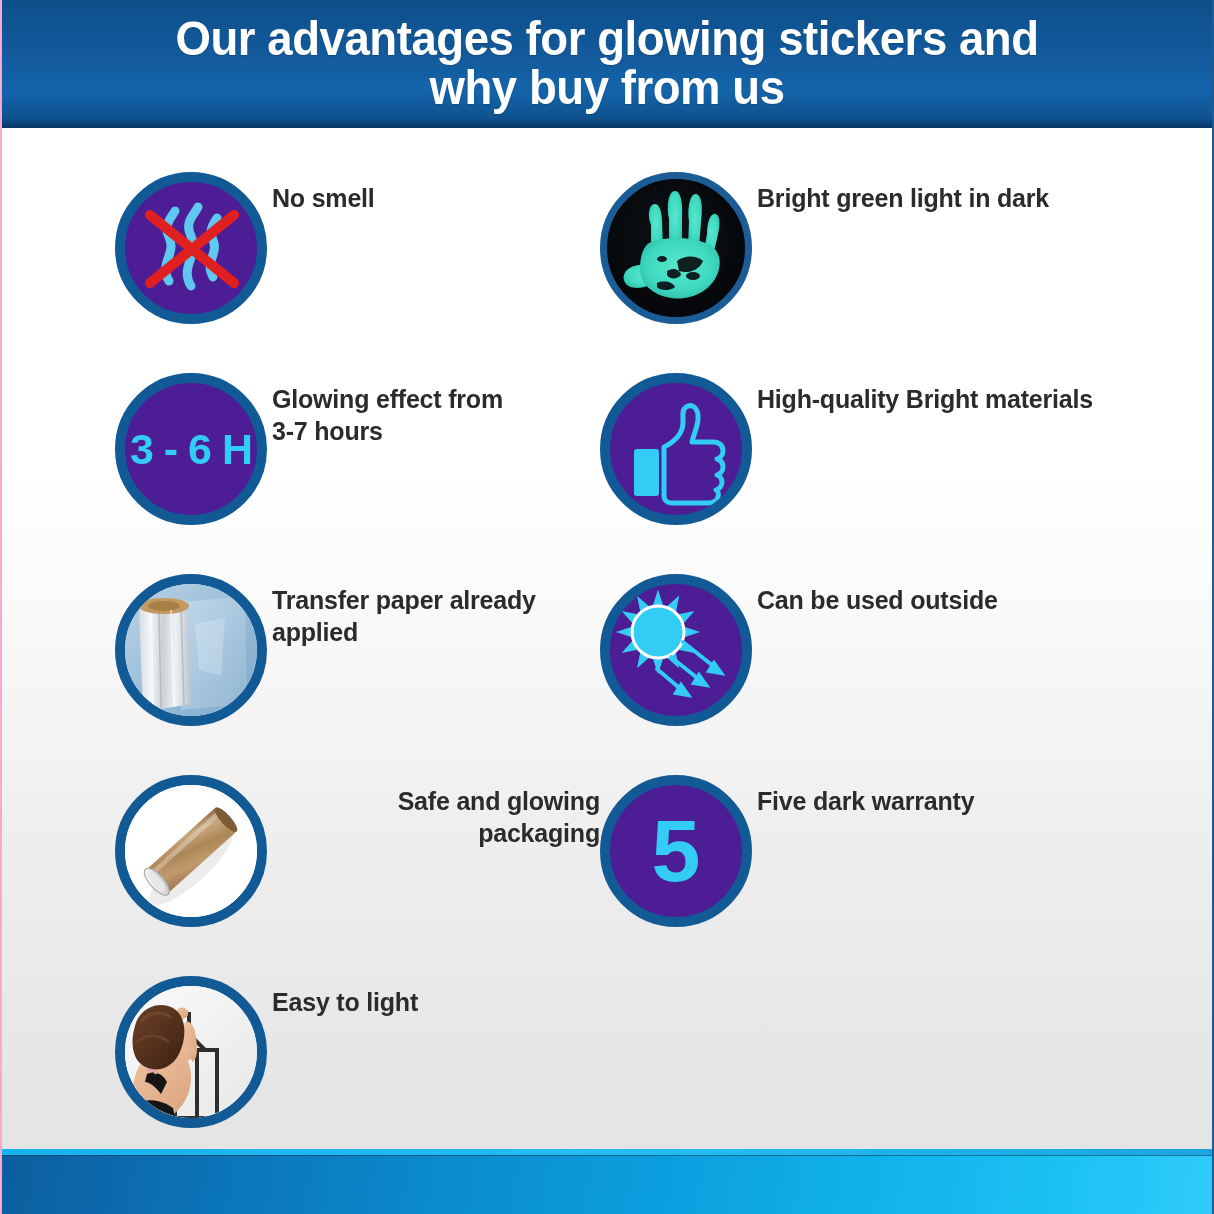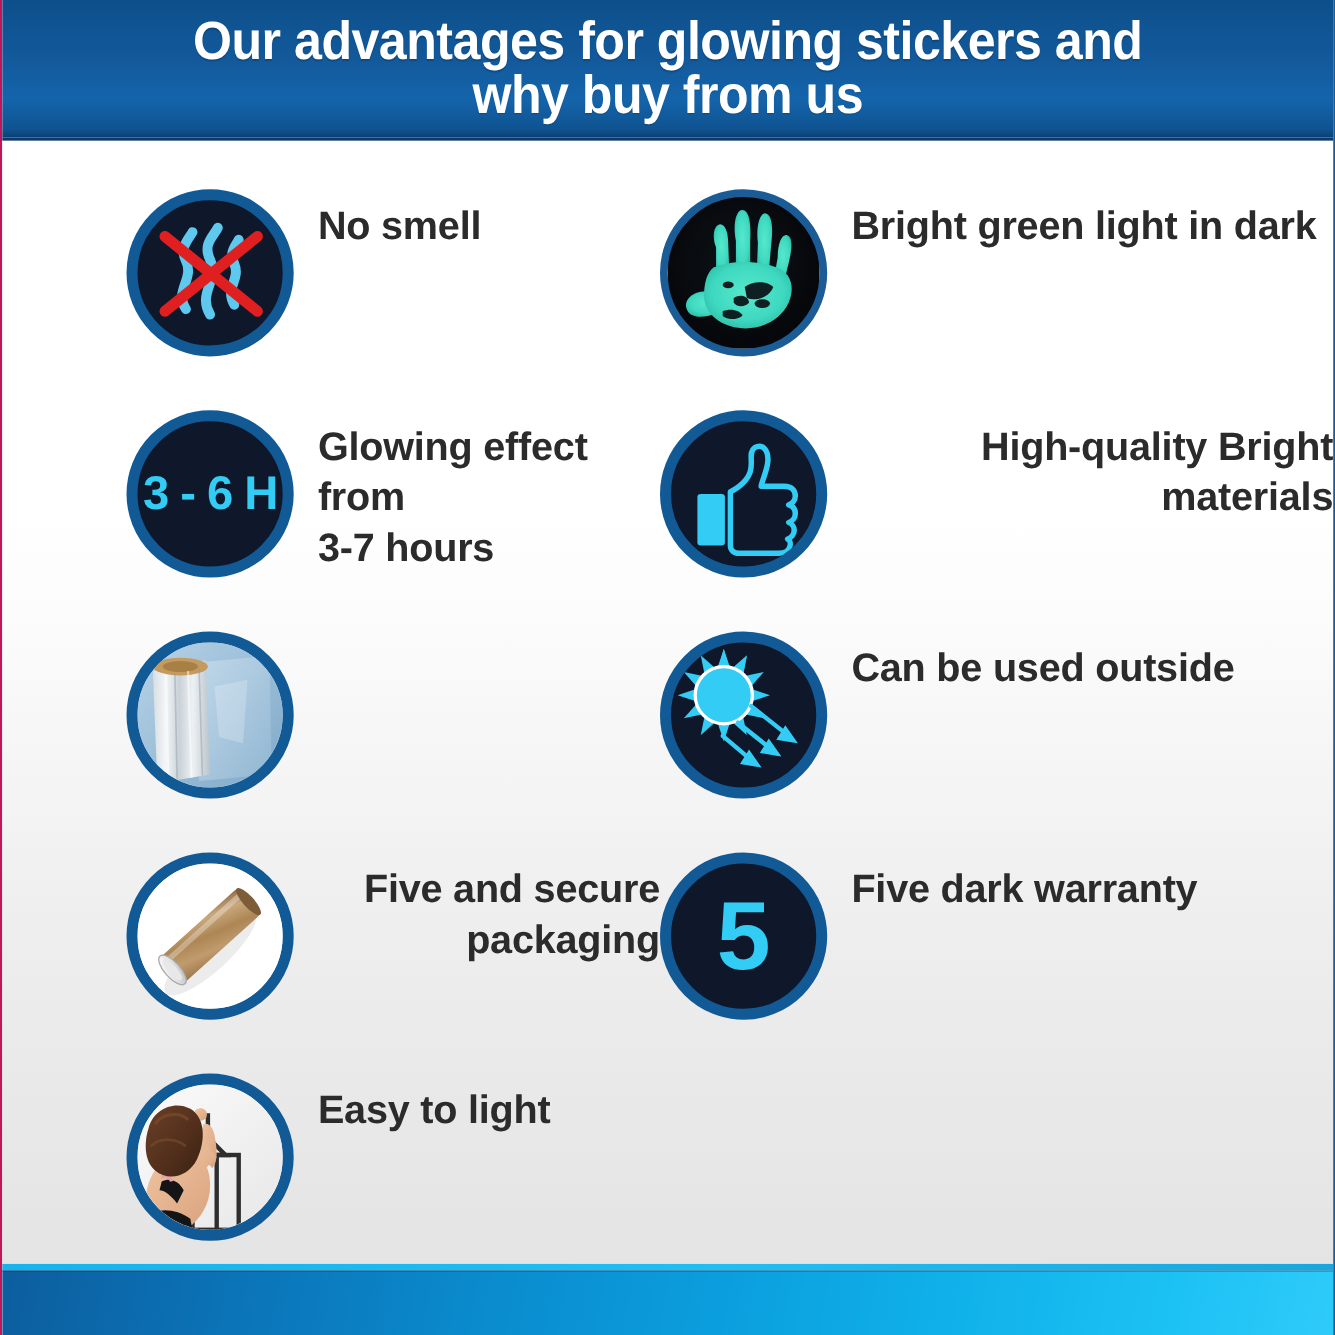--- a/index.html
+++ b/index.html
@@ -8,21 +8,21 @@
   html, body {
     width:1214px; height:1214px;
     overflow:hidden;
     font-family:"Liberation Sans", sans-serif;
   }
 
   #page {
     position:relative;
     width:1214px; height:1214px;
     background:#ffffff;
-    border-left:2px solid #be185d;
+    border-left:2px solid #f9a8d4;
     border-right:2px solid #1b5b96;
     overflow:hidden;
   }
 
   
   #header-banner {
     position:absolute;
     left:0; top:0;
     width:100%; height:128px;
     background:linear-gradient(180deg,#0d4f8b 0%,#135a9c 45%,#1464ab 72%,#0f5390 94%,#0b3f74 100%);
@@ -73,27 +73,27 @@
   .icon-circle {
     position:relative;
     width:152px; height:152px;
     border-radius:50%;
     flex:0 0 152px;
     display:flex; align-items:center; justify-content:center;
     overflow:hidden;
   }
   .ring {
     border:10px solid #125a96;
-    background:#0f172a;
+    background:#4c1d95;
   }
 
   .feature-label {
-    margin-left:22px;
+    margin-left:5px;
     margin-top:10px;
-    font-size:36px;
+    font-size:25px;
     font-weight:bold;
     color:#2b2b2b;
     line-height:1.28;
     max-width:330px;
     white-space:pre-line;
     letter-spacing:-0.2px;
   }
   .feature-item.wide .feature-label { max-width:470px;text-align:right; }
 
   
@@ -280,20 +280,22 @@
           <g stroke="#ffffff" stroke-width="2" opacity="0.5">
             <line x1="26" y1="30" x2="28" y2="124"></line>
             <line x1="46" y1="26" x2="49" y2="123"></line>
           </g>
           <g stroke="#8e9aa4" stroke-width="1.5" opacity="0.45">
             <line x1="34" y1="28" x2="36" y2="124"></line>
             <line x1="56" y1="24" x2="59" y2="121"></line>
           </g>
         </svg>
       </div>
+      <div class="feature-label">Transfer paper already
+applied</div>
     </div>
 
     <div class="feature-item wide">
       <div class="icon-circle ring">
         <svg width="126" height="126" viewBox="0 0 126 126" aria-hidden="true">
 
           <g fill="#33ccf5">
             <g transform="translate(45,45)">
               <g id="spikes">
                 <polygon points="0,-42 5,-25 -5,-25"></polygon>
@@ -355,21 +357,21 @@
             <rect x="18" y="50" width="96" height="32" rx="4" fill="url(#tubeG)"></rect>
             <rect x="18" y="54" width="96" height="5" fill="#ffffff" opacity="0.3"></rect>
 
             <ellipse cx="20" cy="66" rx="7" ry="17" fill="url(#capG)" stroke="#a9a9a9" stroke-width="1.2"></ellipse>
             <ellipse cx="20" cy="66" rx="4" ry="12" fill="#e8e8e8"></ellipse>
 
             <ellipse cx="113" cy="66" rx="5" ry="16" fill="#7d5c38"></ellipse>
           </g>
         </svg>
       </div>
-      <div class="feature-label">Five and secure packaging</div>
+      <div class="feature-label">Safe and glowing packaging</div>
     </div>
 
     <div class="feature-item">
       <div class="icon-circle ring">
         <span class="circle-text t-five">5</span>
       </div>
       <div class="feature-label">Five dark warranty</div>
     </div>
 
     <div class="feature-item wide">

